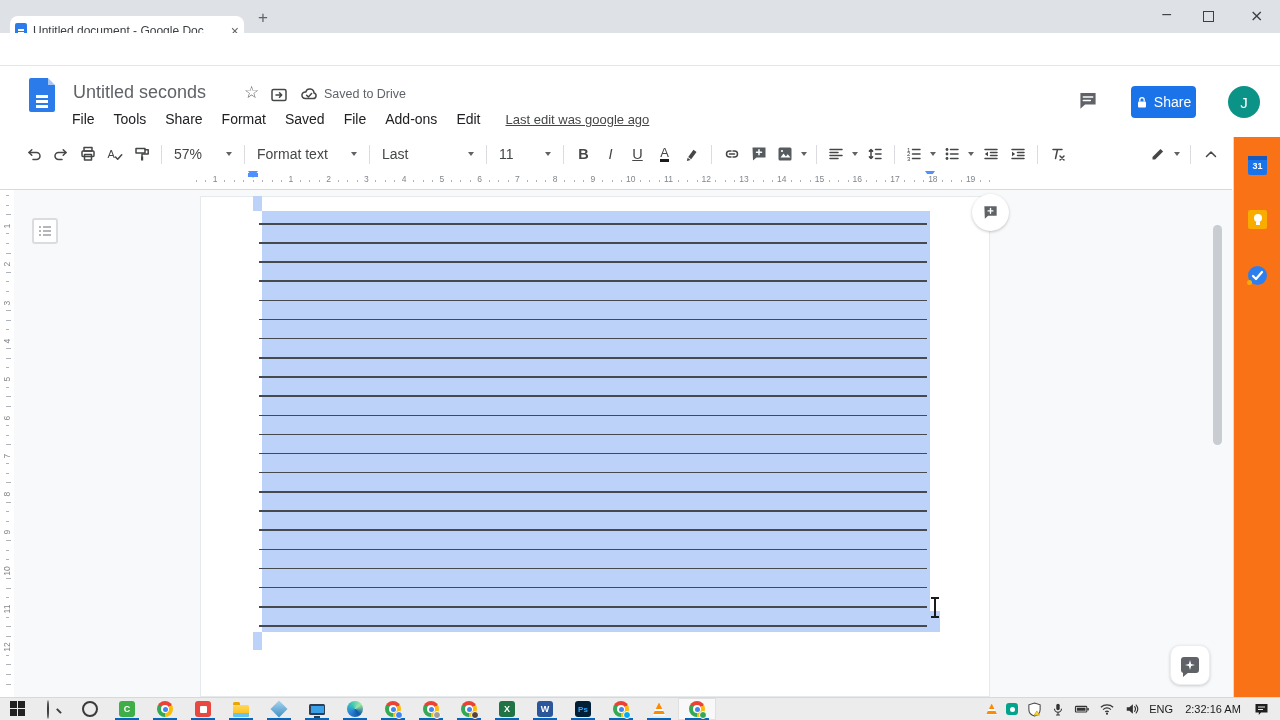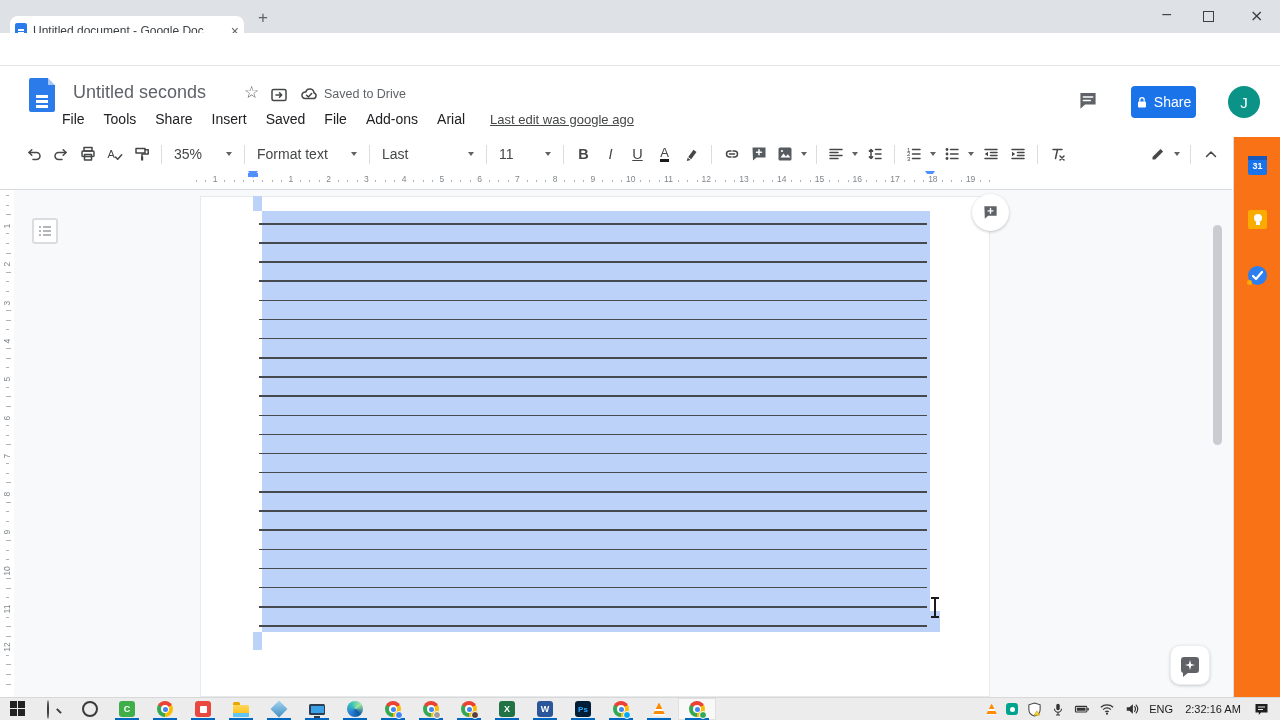--- a/index.html
+++ b/index.html
@@ -27,21 +27,21 @@
   #nav-avatar{left:1214px;top:39px;width:26px;height:26px;border-radius:50%;background:#0b9387;color:#fff;
               font-size:13px;display:flex;align-items:center;justify-content:center;}
   
   #docshdr{left:0;top:66px;width:1280px;height:71px;background:#fff;}
   #dlogo{left:29px;top:12px;width:26px;height:34px;background:#2b7cea;border-radius:2px;}
   #dlogo::before{content:"";position:absolute;right:0;top:0;border-left:7px solid #a9c7f5;border-top:7px solid #fff;}
   #dlogo::after{content:"";position:absolute;left:7px;top:17px;width:12px;height:2.5px;background:#fff;
                 box-shadow:0 5px 0 #fff,0 10px 0 #fff;}
   #doctitle{left:73px;top:16px;font-size:18px;color:#5f6368;}
   #star-ic{left:244px;top:16px;font-size:17px;color:#5f6368;font-family:"DejaVu Sans",sans-serif;}
-  #menurow{left:54px;top:43px;display:flex;align-items:center;}
+  #menurow{left:64px;top:43px;display:flex;align-items:center;}
   .menu-item{font-size:14px;color:#202124;padding:2px 8px;margin-right:3px;border-radius:3px;}
   #lastedit{font-size:13px;color:#202124;text-decoration:underline;margin-left:14px;color:#444746;}
   #share-btn{left:1131px;top:20px;width:65px;height:32px;background:#1a73e8;border-radius:4px;color:#fff;
              font-size:14px;display:flex;align-items:center;justify-content:center;gap:6px;font-weight:500;}
   #hdr-avatar{left:1228px;top:20px;width:32px;height:32px;border-radius:50%;background:#0b9387;color:#fff;
               font-size:15px;display:flex;align-items:center;justify-content:center;}
   #hdr-comment{left:1077px;top:24px;}
   #saved{left:300px;top:20px;display:flex;align-items:center;gap:6px;}
   #saved span{font-size:12.5px;color:#5f6368;}
   
@@ -181,25 +181,25 @@
       <svg width="18" height="15" viewBox="0 0 18 15">
           <path class="ico" d="M5.2 12.5a3.3 3.3 0 1 1 .6-6.55A4.2 4.2 0 0 1 14 7a2.8 2.8 0 0 1-.7 5.5z"></path>
           <path class="ico" d="M6.6 9.2l1.8 1.8 3.2-3.4"></path>
         </svg>
       <span>Saved to Drive</span>
     </div>
     <div id="menurow" class="abs">
       <span class="menu-item">File</span>
         <span class="menu-item">Tools</span>
         <span class="menu-item">Share</span>
-        <span class="menu-item">Insert</span>
+        <span class="menu-item">Format</span>
         <span class="menu-item">Saved</span>
         <span class="menu-item">File</span>
         <span class="menu-item">Add-ons</span>
-        <span class="menu-item">Arial</span>
+        <span class="menu-item">Edit</span>
       <span id="lastedit">Last edit was google ago</span>
     </div>
     <span id="hdr-comment" class="abs">
       <svg width="22" height="21" viewBox="0 0 18 18">
           <path d="M2.5 2.5h13v10H6.5L2.5 16z" fill="#5f6368"></path>
           <path d="M5 6h8M5 9h6" stroke="#fff" stroke-width="1.3" stroke-linecap="round"></path>
         </svg>
     </span>
     <div id="share-btn" class="abs">
       <svg width="12" height="13" viewBox="0 0 12 13">
@@ -241,21 +241,21 @@
       </span>
     <span class="tbtn">
         <svg width="18" height="18" viewBox="0 0 18 18">
           <rect class="ico" x="3" y="3.5" width="9" height="4.5"></rect>
           <path class="ico" d="M12 4.7h3.2v4.3H9v2.5"></path>
           <rect x="8" y="11.5" width="2.2" height="4" fill="#444746"></rect>
         </svg>
       </span>
     <span class="tsep"></span>
     <span class="tsel" style="width:58px;">
-        <span>35%</span>
+        <span>57%</span>
         <i class="car"></i>
       </span>
     <span class="tsep"></span>
     <span class="tsel" style="width:100px;">
         <span>Format text</span>
         <i class="car"></i>
       </span>
     <span class="tsep"></span>
     <span class="tsel" style="width:92px;">
         <span>Last</span>

